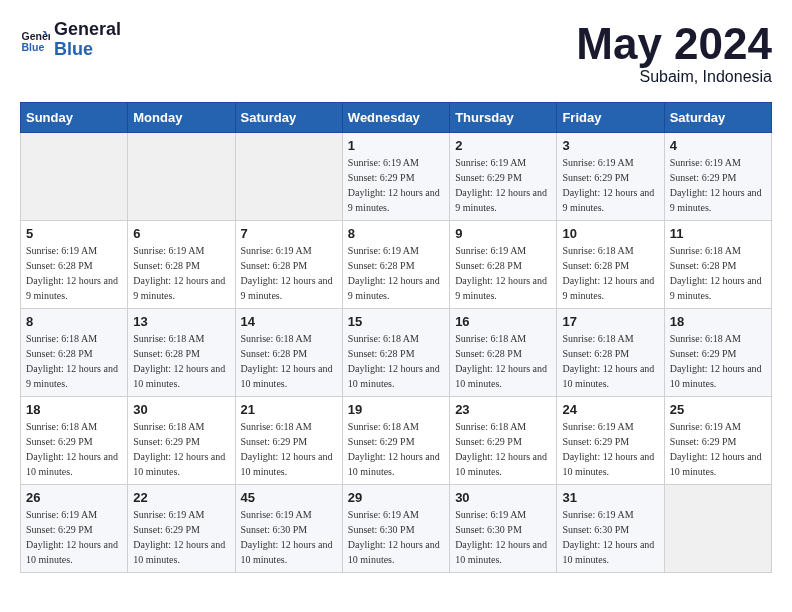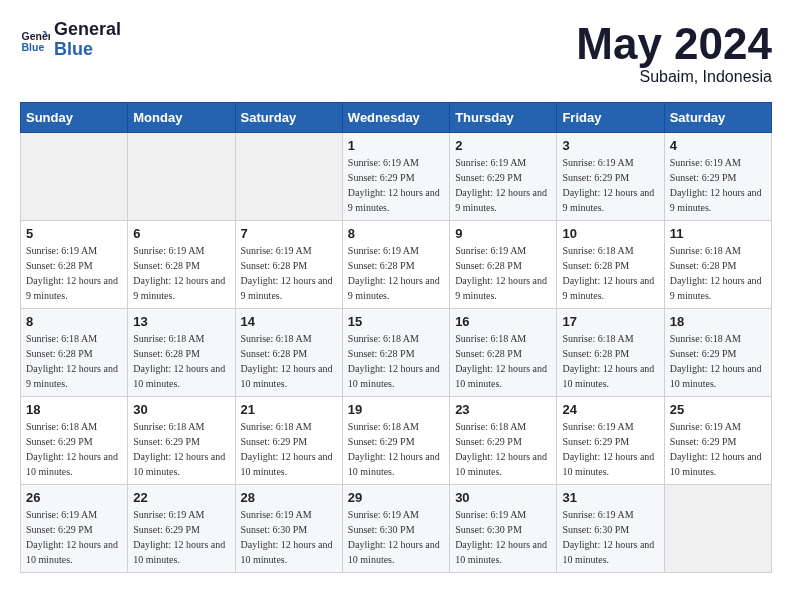--- a/index.html
+++ b/index.html
@@ -228,21 +228,21 @@
       <tr>
         <td>
           <div class="day-num">26</div>
           <div class="cell-info">Sunrise: 6:19 AM<br>Sunset: 6:29 PM<br>Daylight: 12 hours and 10 minutes.</div>
         </td>
         <td>
           <div class="day-num">22</div>
           <div class="cell-info">Sunrise: 6:19 AM<br>Sunset: 6:29 PM<br>Daylight: 12 hours and 10 minutes.</div>
         </td>
         <td>
-          <div class="day-num">28</div>
+          <div class="day-num">45</div>
           <div class="cell-info">Sunrise: 6:19 AM<br>Sunset: 6:30 PM<br>Daylight: 12 hours and 10 minutes.</div>
         </td>
         <td>
           <div class="day-num">29</div>
           <div class="cell-info">Sunrise: 6:19 AM<br>Sunset: 6:30 PM<br>Daylight: 12 hours and 10 minutes.</div>
         </td>
         <td>
           <div class="day-num">30</div>
           <div class="cell-info">Sunrise: 6:19 AM<br>Sunset: 6:30 PM<br>Daylight: 12 hours and 10 minutes.</div>
         </td>

